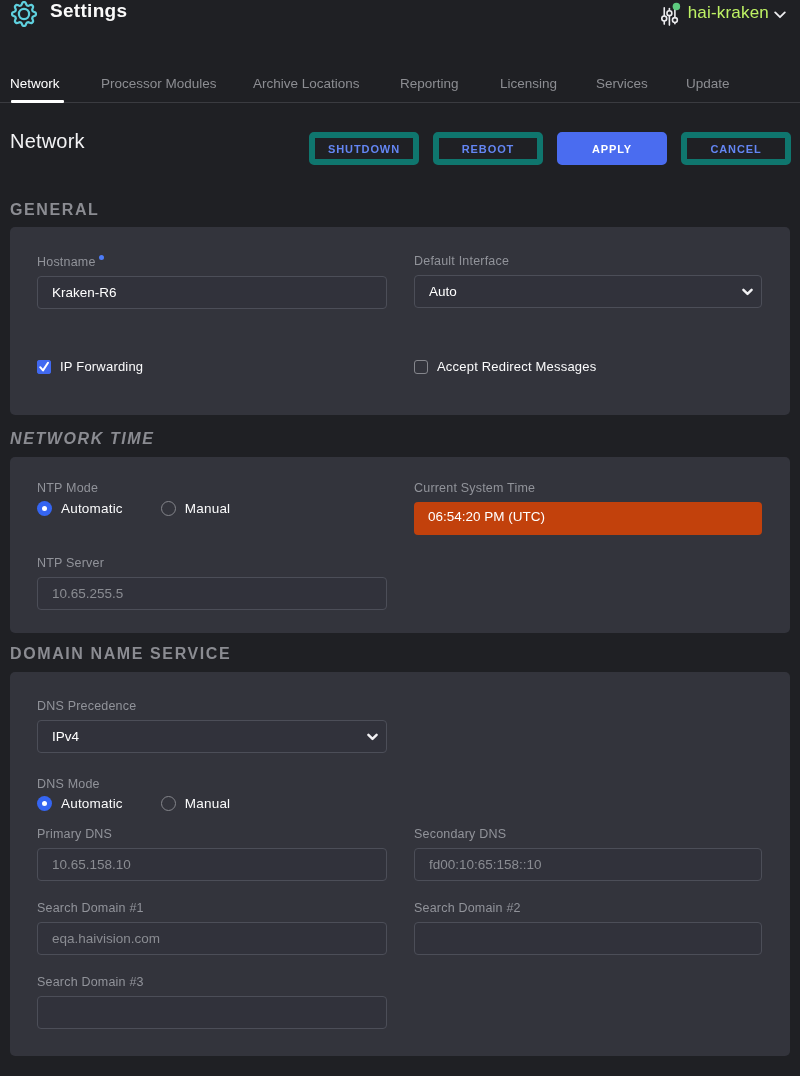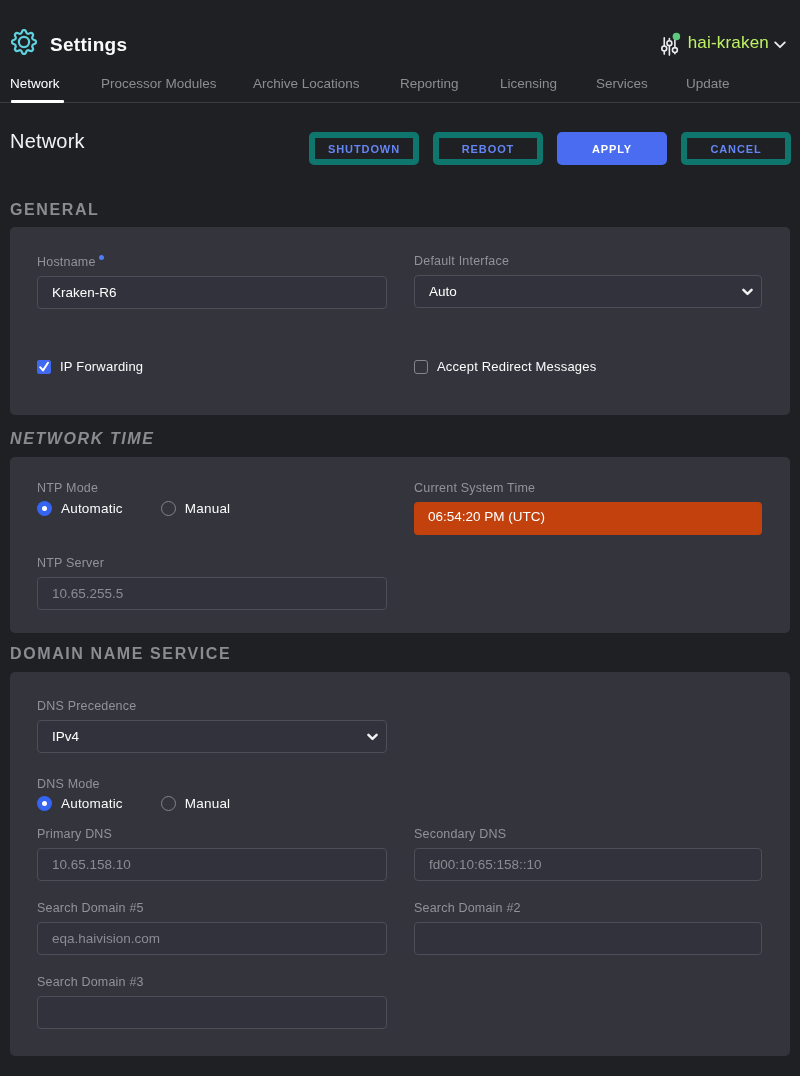--- a/index.html
+++ b/index.html
@@ -1,20 +1,20 @@
 <!DOCTYPE html>
 <html><head>
 <meta charset="utf-8">
 <style>
   * { margin:0; padding:0; box-sizing:border-box; }
   html,body { width:800px; background:#1f2024; font-family:"Liberation Sans", sans-serif; }
   body { height:1076px; overflow:hidden; color:#fff; }
 
   
-  .topbar { height:56px; display:flex; align-items:flex-end; padding:0 14px 0 10px; }
+  .topbar { height:56px; display:flex; align-items:flex-start; padding:0 14px 0 10px; }
   .gear { width:28px; height:28px; }
   .app-title { font-size:19px; font-weight:700; letter-spacing:.3px; color:#fafafa; margin-left:12px; }
   .top-right { margin-left:auto; display:flex; align-items:center; cursor:pointer; }
   .sliders-wrap { position:relative; width:21px; height:26px; margin-right:10px; }
   .sliders-wrap svg { transform:translate(3.5px,0.3px); }
   .hdr-device { font-size:17px; font-weight:500; color:#bef264; letter-spacing:.2px; }
   .hdr-chevron { margin-left:5px; margin-top:3px; }
 
   
   .tabs { position:relative; height:38px; border-bottom:1px solid #3a3b40; margin-top:9px; }
@@ -216,21 +216,21 @@
       <div class="f-label">Primary DNS</div>
       <input class="tbox" readonly="" placeholder="10.65.158.10" style="">
     </div>
     <div class="col-r">
       <div class="f-label">Secondary DNS</div>
       <input class="tbox" readonly="" placeholder="fd00:10:65:158::10" style="">
     </div>
   </div>
   <div class="row" style="margin-top:21px;">
     <div class="col-l">
-      <div class="f-label">Search Domain #5</div>
+      <div class="f-label">Search Domain #1</div>
       <input class="tbox" readonly="" placeholder="eqa.haivision.com" style="">
     </div>
     <div class="col-r">
       <div class="f-label">Search Domain #2</div>
       <input class="tbox" readonly="" style="">
     </div>
   </div>
   <div class="row" style="margin-top:21px;">
     <div class="col-l">
       <div class="f-label">Search Domain #3</div>

